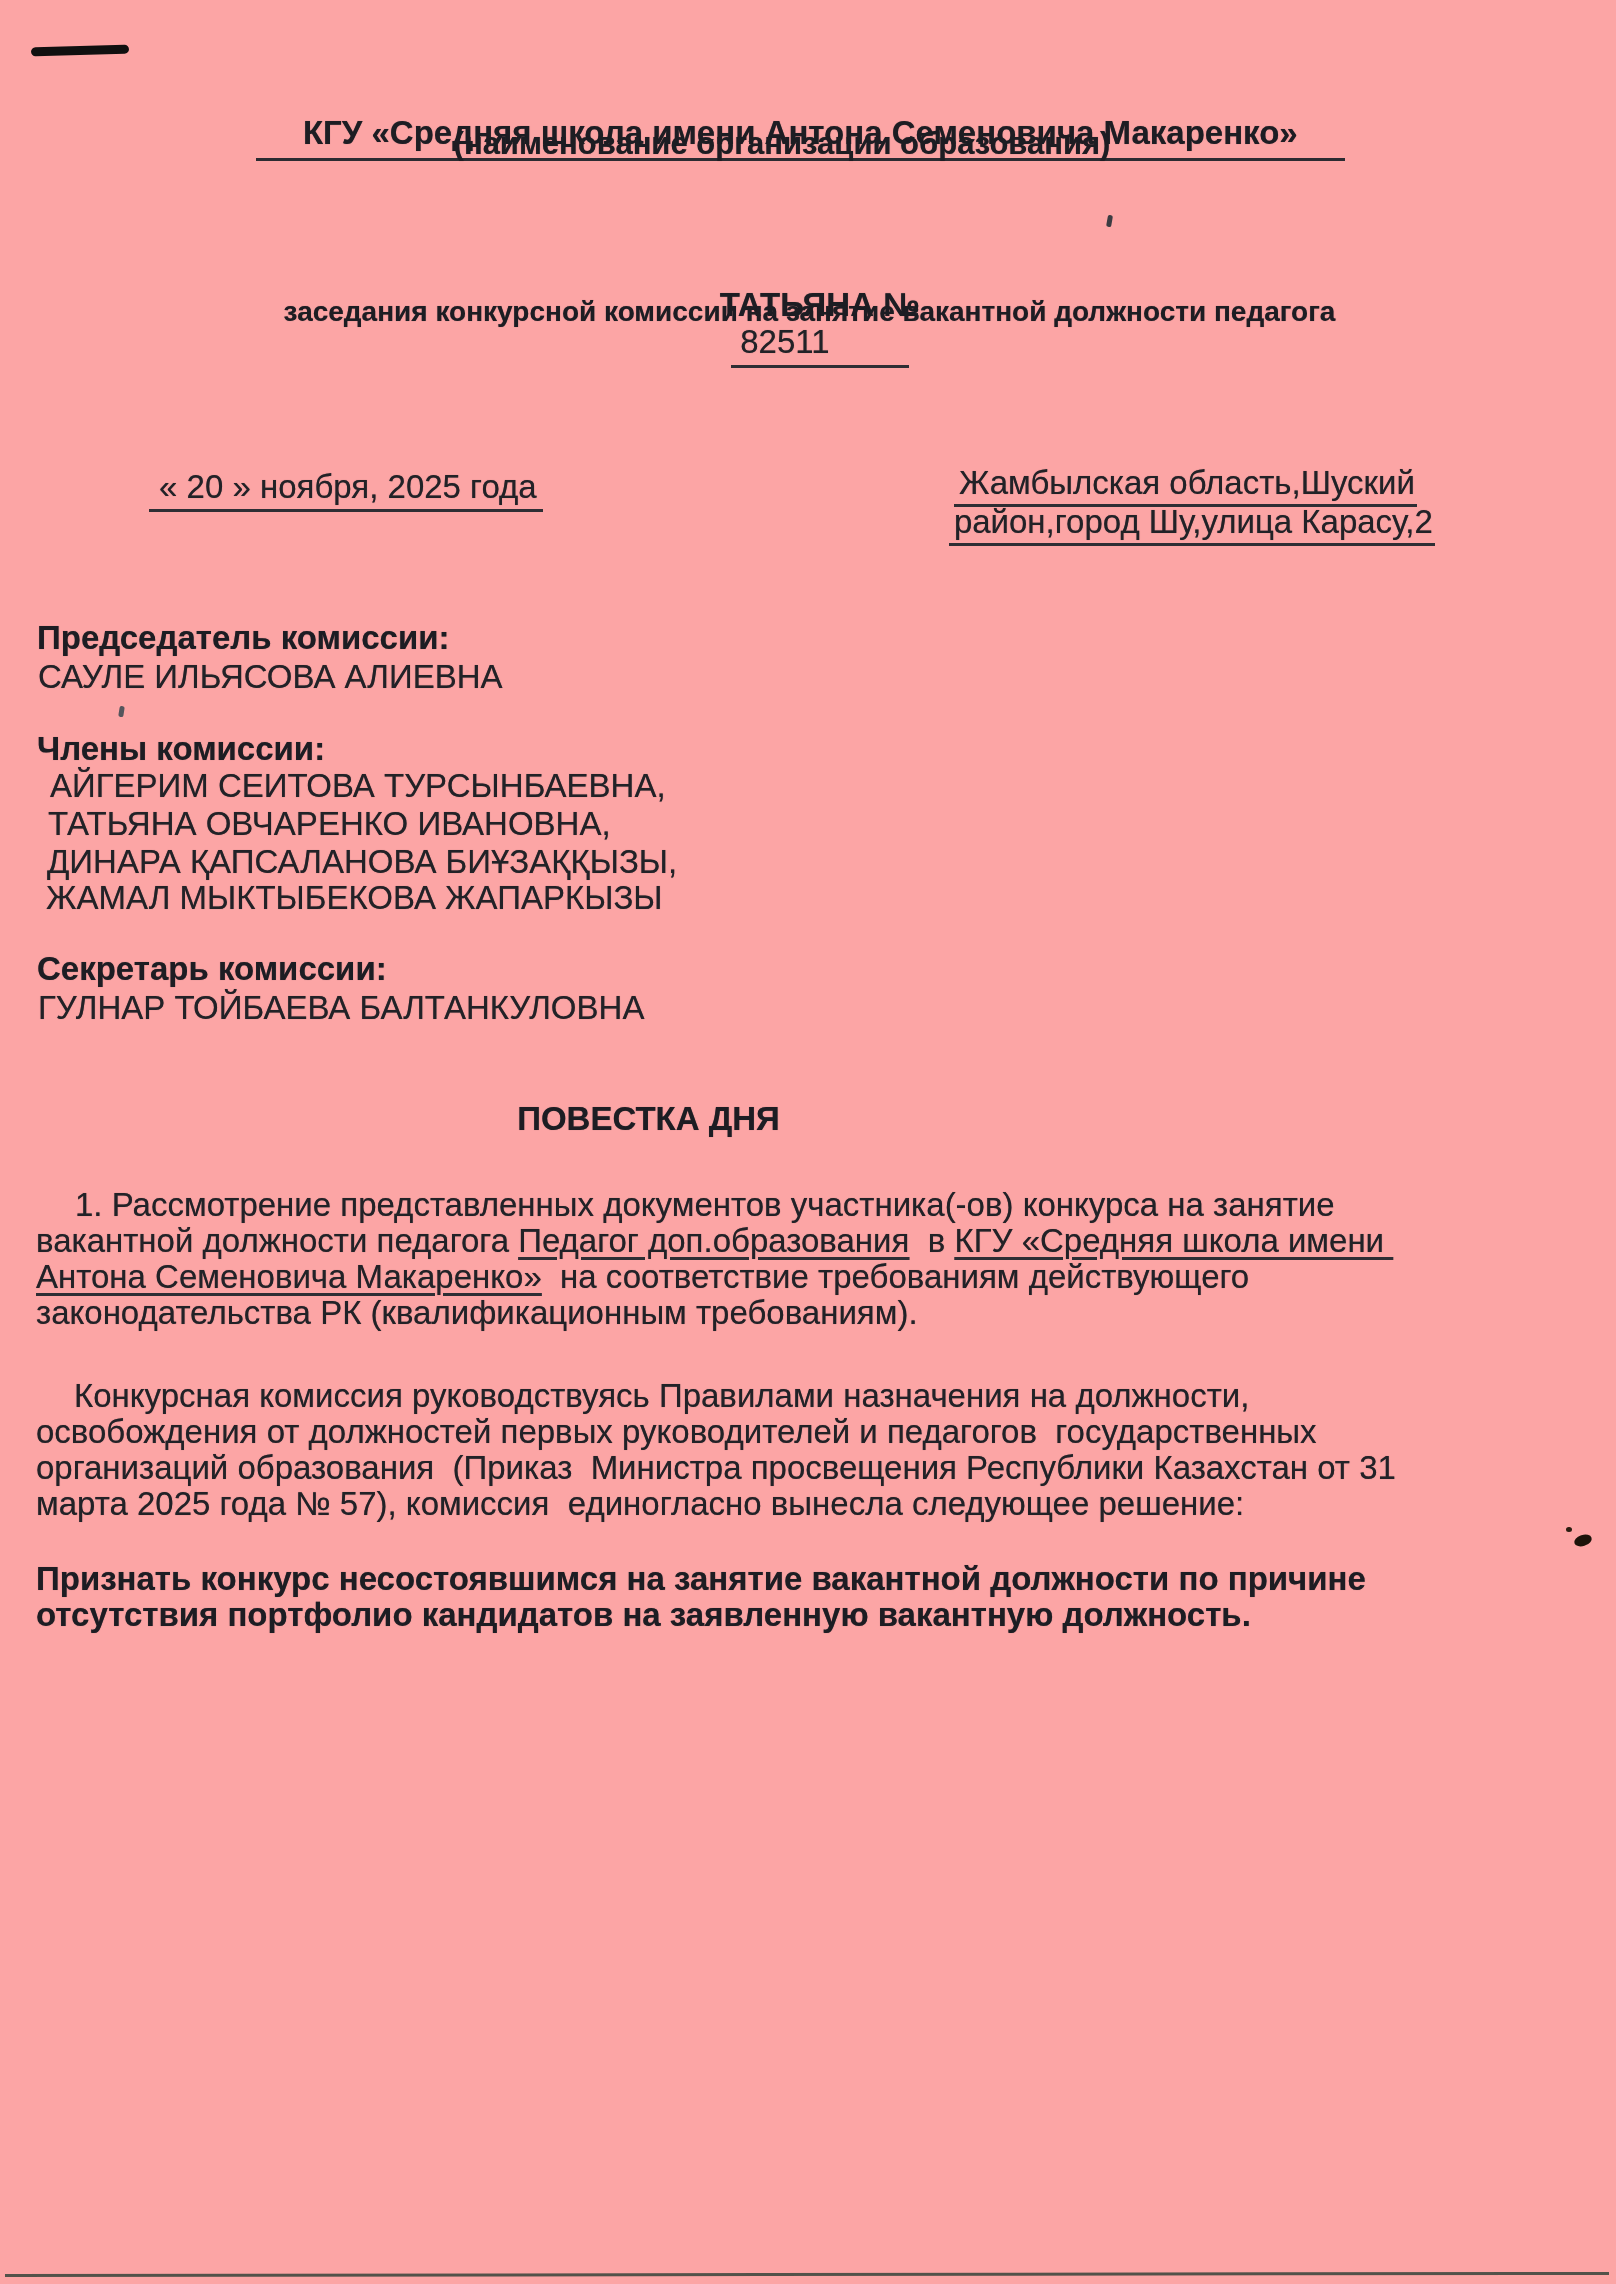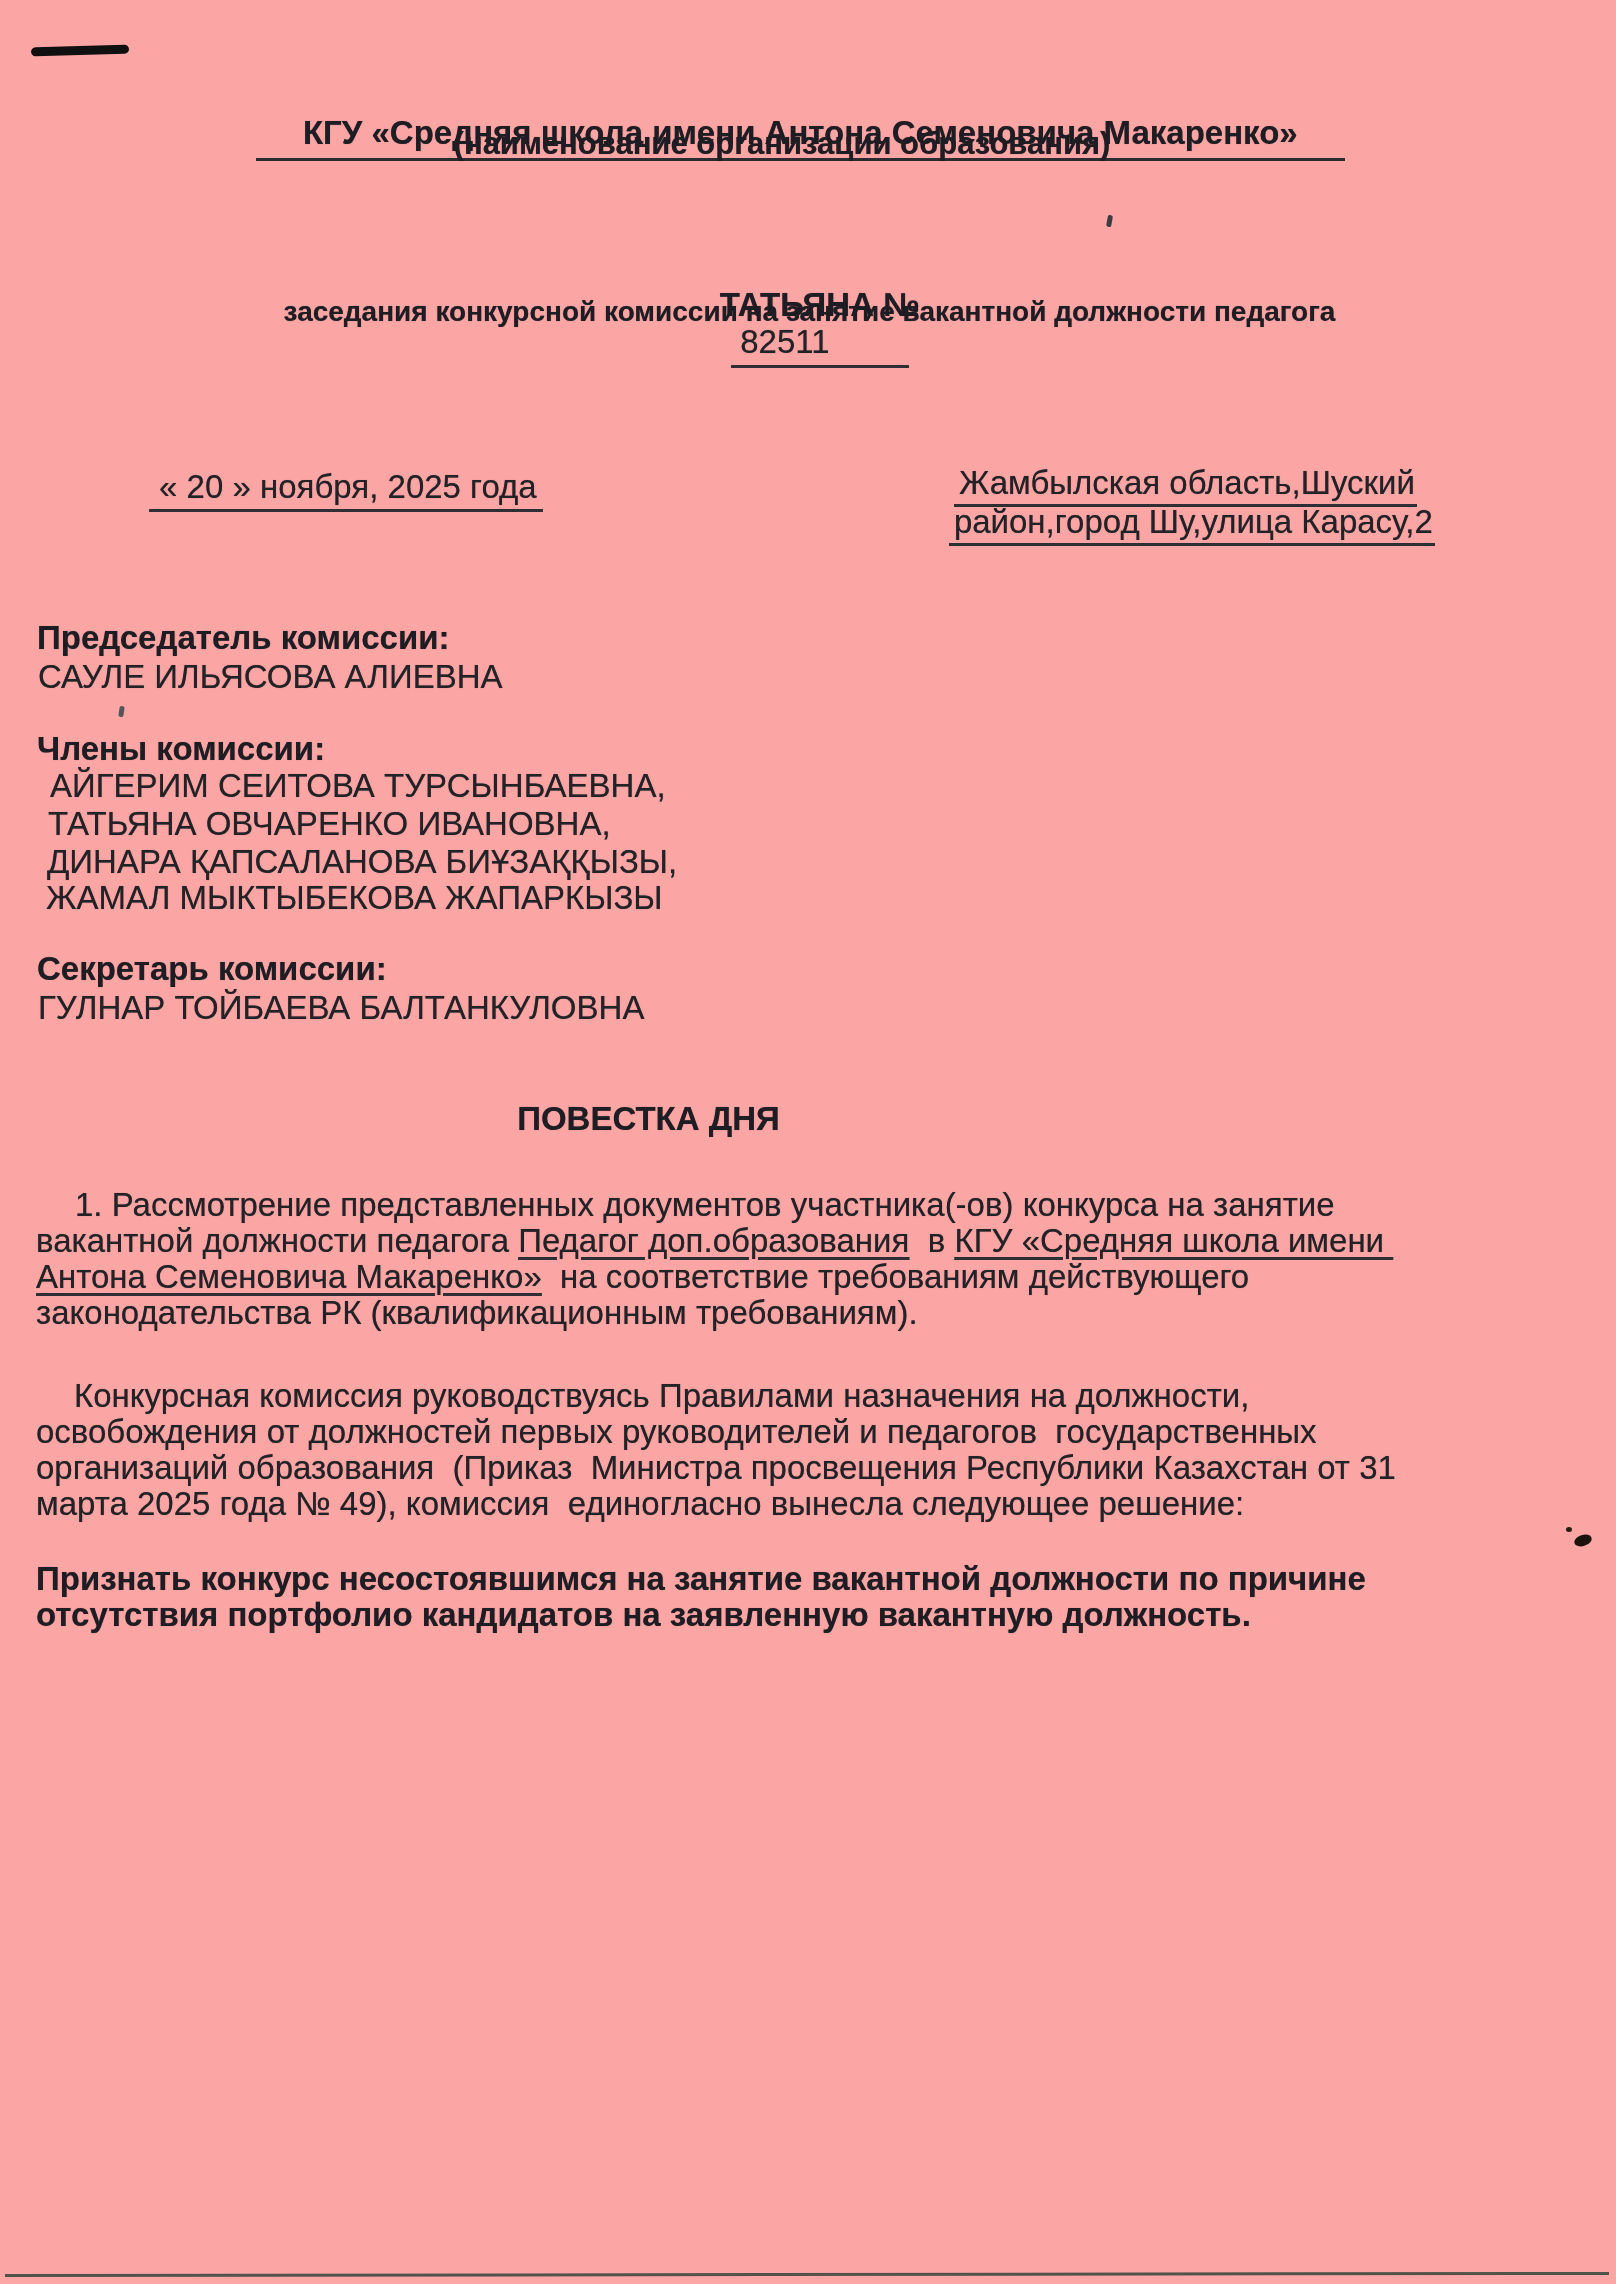--- a/index.html
+++ b/index.html
@@ -79,18 +79,18 @@
   <div class="t" style="left:47px; top:843px;">ДИНАРА ҚАПСАЛАНОВА БИҰЗАҚҚЫЗЫ,</div>
   <div class="t" style="left:46px; top:879px;">ЖАМАЛ МЫКТЫБЕКОВА ЖАПАРКЫЗЫ</div>
 
   <div class="t b" style="left:37px; top:950px;">Секретарь комиссии:</div>
   <div class="t" style="left:38px; top:989px;">ГУЛНАР ТОЙБАЕВА БАЛТАНКУЛОВНА</div>
 
   <div class="t b center" style="left:36px; top:1100px; width:1225px;">ПОВЕСТКА ДНЯ</div>
 
   <div class="t para" style="left:36px; top:1187px; width:1423px; text-indent:39px;"><span>1. Рассмотрение представленных документов участника(-ов) конкурса на занятие вакантной должности педагога </span><span class="inline-u">Педагог доп.образования</span><span>  в </span><span class="inline-u">КГУ «Средняя школа имени Антона Семеновича Макаренко»</span><span>  на соответствие требованиям действующего законодательства РК (квалификационным требованиям).</span></div>
 
-  <div class="t para" style="left:36px; top:1378px; width:1423px; text-indent:38px;">Конкурсная комиссия руководствуясь Правилами назначения на должности, освобождения от должностей первых руководителей и педагогов  государственных организаций образования  (Приказ  Министра просвещения Республики Казахстан от 31 марта 2025 года № 49), комиссия  единогласно вынесла следующее решение:</div>
+  <div class="t para" style="left:36px; top:1378px; width:1423px; text-indent:38px;">Конкурсная комиссия руководствуясь Правилами назначения на должности, освобождения от должностей первых руководителей и педагогов  государственных организаций образования  (Приказ  Министра просвещения Республики Казахстан от 31 марта 2025 года № 57), комиссия  единогласно вынесла следующее решение:</div>
 
   <div class="t b para" style="left:36px; top:1561px; width:1423px;">Признать конкурс несостоявшимся на занятие вакантной должности по причине отсутствия портфолио кандидатов на заявленную вакантную должность.</div>
 
 </div>
 
 
 </body></html>

